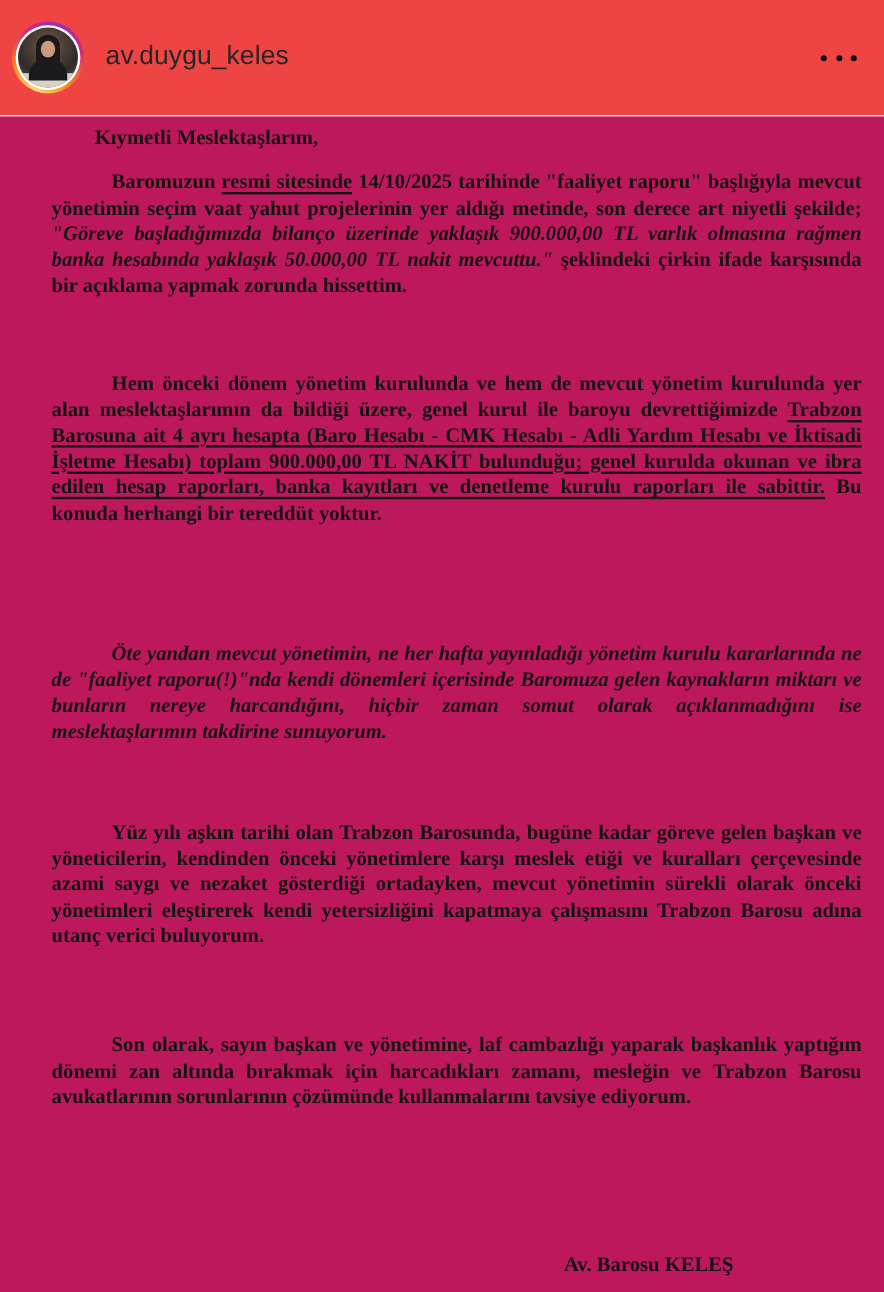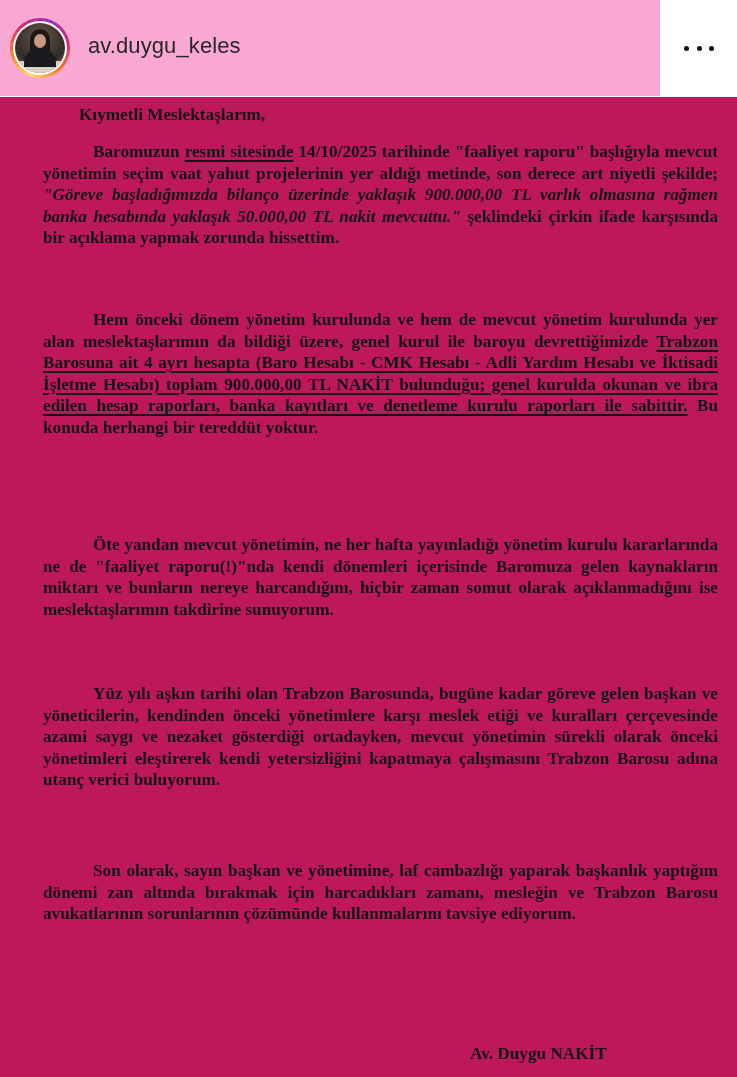--- a/index.html
+++ b/index.html
@@ -10,23 +10,23 @@
     body {
       width: 737px;
       height: 1077px;
       overflow: hidden;
       position: relative;
       font-family: "Liberation Sans", sans-serif;
     }
     .header {
       position: absolute;
       left: 0; top: 0;
-      width: 660px;
+      width: 737px;
       height: 96px;
-      background: #f9a8d4;
+      background: #ef4444;
       display: flex;
       align-items: center;
     }
     .avatar-ring {
       position: absolute;
       left: 10px;
       top: 18px;
       width: 60px;
       height: 60px;
       border-radius: 50%;
@@ -134,21 +134,21 @@
       position: absolute;
       left: 29px;
       width: 675px;
       text-align: justify;
       line-height: 21.6px;
       text-indent: 50px;
       margin-left: 14px;
     }
     .p1 { top: 44px; }
     .p2 { top: 212px; }
-    .p3 { top: 437px; }
+    .p3 { top: 437px; font-style: italic; }
     .p4 { top: 586px; }
     .p5 { top: 763px; }
     .u { text-decoration: underline; text-decoration-thickness: 1.5px; text-underline-offset: 3px; }
     .i { font-style: italic; }
     .signature {
       position: absolute;
       left: 470px;
       top: 947px;
     }
   </style>
@@ -181,14 +181,14 @@
   <div class="para p1"><span>Baromuzun </span><span class="u">resmi sitesinde</span><span> 14/10/2025 tarihinde "faaliyet raporu" başlığıyla mevcut yönetimin seçim vaat yahut projelerinin yer aldığı metinde, son derece art niyetli şekilde; </span><span class="i">"Göreve başladığımızda bilanço üzerinde yaklaşık 900.000,00 TL varlık olmasına rağmen banka hesabında yaklaşık 50.000,00 TL nakit mevcuttu."</span><span> şeklindeki çirkin ifade karşısında bir açıklama yapmak zorunda hissettim.</span></div>
 
   <div class="para p2"><span>Hem önceki dönem yönetim kurulunda ve hem de mevcut yönetim kurulunda yer alan meslektaşlarımın da bildiği üzere, genel kurul ile baroyu devrettiğimizde </span><span class="u">Trabzon Barosuna ait 4 ayrı hesapta (Baro Hesabı - CMK Hesabı - Adli Yardım Hesabı ve İktisadi İşletme Hesabı) toplam 900.000,00 TL NAKİT bulunduğu; genel kurulda okunan ve ibra edilen hesap raporları, banka kayıtları ve denetleme kurulu raporları ile sabittir.</span><span> Bu konuda herhangi bir tereddüt yoktur.</span></div>
 
   <div class="para p3">Öte yandan mevcut yönetimin, ne her hafta yayınladığı yönetim kurulu kararlarında ne de "faaliyet raporu(!)"nda kendi dönemleri içerisinde Baromuza gelen kaynakların miktarı ve bunların nereye harcandığını, hiçbir zaman somut olarak açıklanmadığını ise meslektaşlarımın takdirine sunuyorum.</div>
 
   <div class="para p5">Son olarak, sayın başkan ve yönetimine, laf cambazlığı yaparak başkanlık yaptığım dönemi zan altında bırakmak için harcadıkları zamanı, mesleğin ve Trabzon Barosu avukatlarının sorunlarının çözümünde kullanmalarını tavsiye ediyorum.</div>
 
   <div class="para p4">Yüz yılı aşkın tarihi olan Trabzon Barosunda, bugüne kadar göreve gelen başkan ve yöneticilerin, kendinden önceki yönetimlere karşı meslek etiği ve kuralları çerçevesinde azami saygı ve nezaket gösterdiği ortadayken, mevcut yönetimin sürekli olarak önceki yönetimleri eleştirerek kendi yetersizliğini kapatmaya çalışmasını Trabzon Barosu adına utanç verici buluyorum.</div>
 
-  <div class="signature">Av. Duygu NAKİT</div>
+  <div class="signature">Av. Barosu KELEŞ</div>
 </div>
 
 </body></html>

